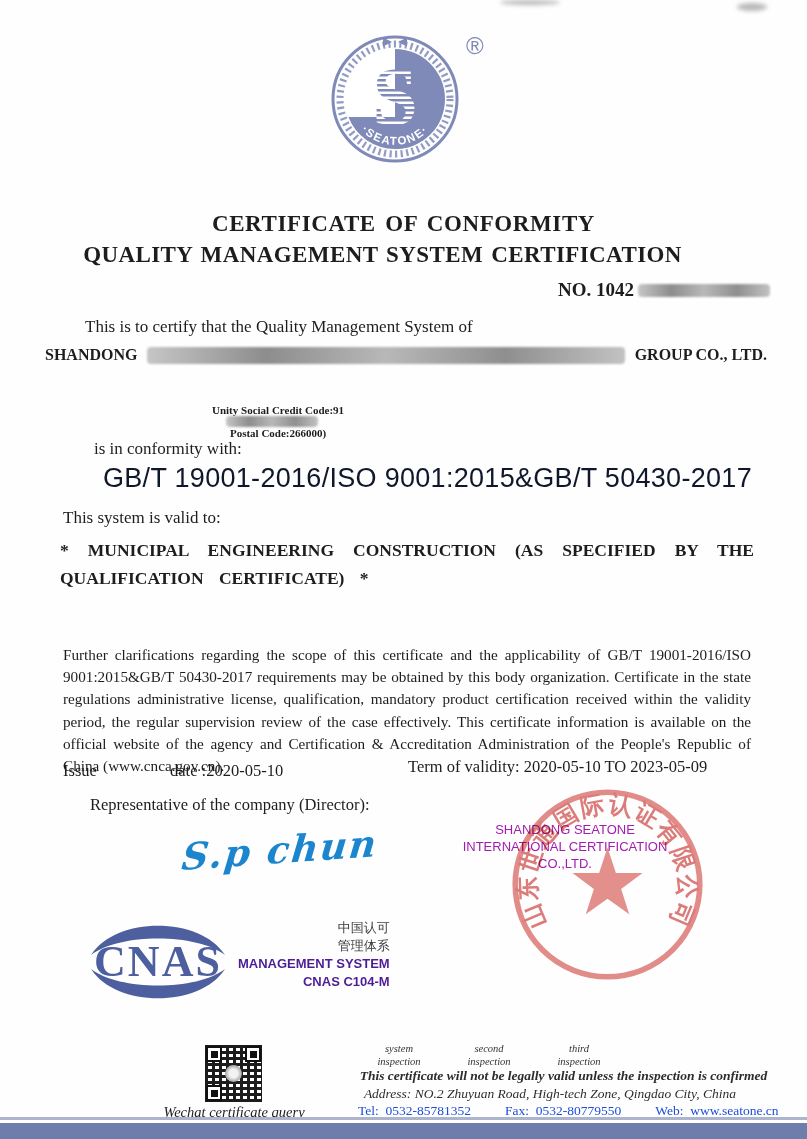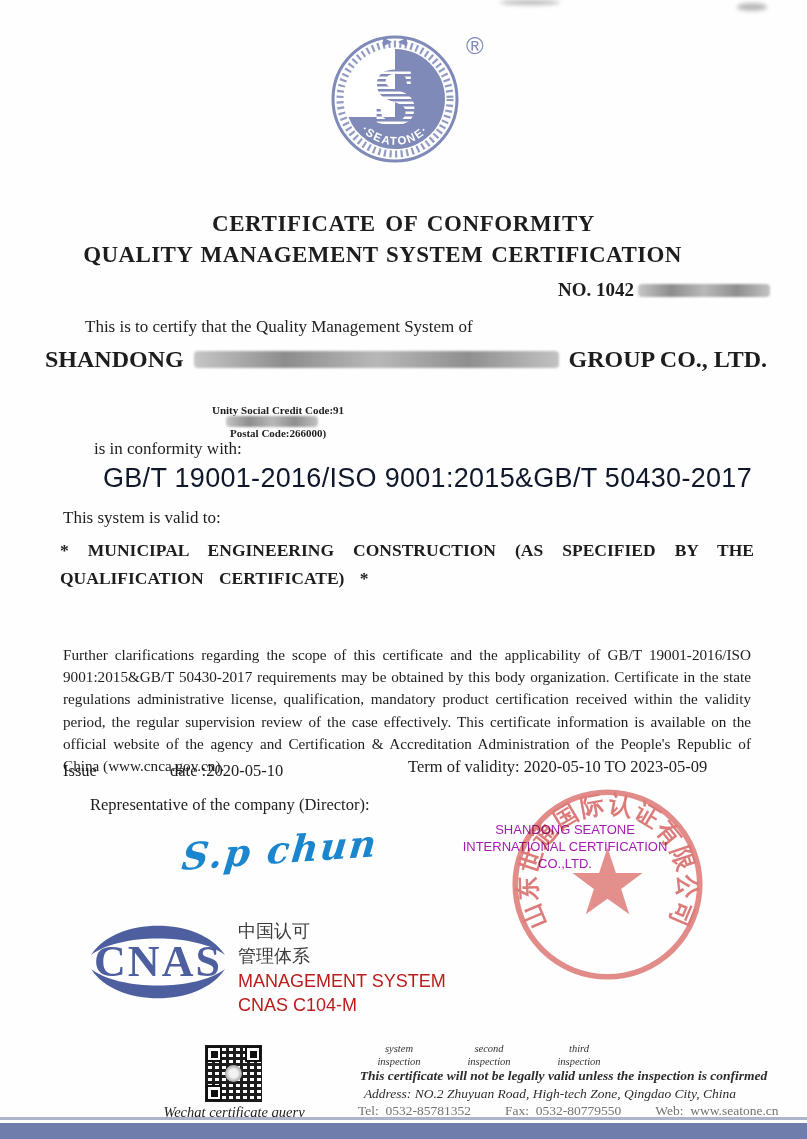--- a/index.html
+++ b/index.html
@@ -16,21 +16,21 @@
 
   
   .title1{left:0;top:211px;width:807px;text-align:center;font-size:23px;font-weight:bold;letter-spacing:.6px;word-spacing:3px;}
   .title2{left:0;top:242px;width:717px;text-align:center;font-size:23px;font-weight:bold;letter-spacing:.4px;word-spacing:2px;margin-left:24px;}
   .cert-no{left:558px;top:279px;font-size:19px;font-weight:bold;white-space:nowrap;display:flex;align-items:center;}
 
   .redact{display:inline-block;background:linear-gradient(90deg,#c6c6c6,#8d8d8d 25%,#b8b8b8 50%,#8f8f8f 75%,#c2c2c2);filter:blur(1.3px);border-radius:4px;vertical-align:middle;}
 
   
   .intro{left:85px;top:317px;font-size:17px;}
-  .company-line{left:45px;top:346px;width:722px;display:flex;align-items:center;font-size:24px;font-weight:bold;white-space:nowrap;}
+  .company-line{left:45px;top:346px;width:722px;display:flex;align-items:center;font-size:16px;font-weight:bold;white-space:nowrap;}
   .company-line .redact{flex:1;height:17px;margin:0 10px;}
   .addr-line{left:65px;top:381px;width:700px;display:flex;align-items:center;font-size:13.5px;font-weight:bold;white-space:nowrap;}
   .addr-line .redact{flex:1;height:12px;margin:0 8px 0 10px;}
   .credit-line{left:212px;top:404px;font-size:11px;font-weight:bold;display:flex;align-items:center;white-space:nowrap;flex-direction:column;}
   .credit-line .redact{width:92px;height:11px;margin:0 14px 0 2px;}
 
   
   .conf-intro{left:63px;top:439px;font-size:17px;margin-left:31px;}
   .standard{left:103px;top:463px;font-size:27px;font-family:"Liberation Sans","DejaVu Sans",sans-serif;color:#0f172a;letter-spacing:.3px;}
   .valid-intro{left:63px;top:508px;font-size:17px;}
@@ -49,40 +49,40 @@
   .signature{left:182px;top:828px;font-size:37px;color:#1b86cd;font-style:italic;font-weight:bold;
     font-family:"DejaVu Serif",serif;transform:rotate(-4deg) skewX(-10deg);letter-spacing:2px;}
 
   
   .certifier{left:462px;top:821px;width:206px;text-align:center;font-size:13px;line-height:1.32;
     font-family:"Liberation Sans","DejaVu Sans",sans-serif;color:#a21caf;}
   .stamp{left:505px;top:782px;width:205px;height:205px;mix-blend-mode:multiply;opacity:.88;}
 
   
   .cnas-logo{left:84px;top:912px;width:148px;height:100px;}
-  .cnas-text{left:238px;top:919px;font-size:18px;line-height:1.38;color:#3c3c3c;font-family:"Liberation Sans","DejaVu Sans",sans-serif;}
-  .cnas-text .b{font-weight:normal;color:#b91c1c;}
+  .cnas-text{left:238px;top:919px;font-size:13px;line-height:1.38;color:#3c3c3c;font-family:"Liberation Sans","DejaVu Sans",sans-serif;text-align:right;}
+  .cnas-text .b{font-weight:bold;color:#4c1d95;}
 
   
   .qr{left:205px;top:1045px;width:57px;height:57px;
     background-image:
       repeating-linear-gradient(0deg,#1c1c1c 0 3px,rgba(255,255,255,0) 3px 6px),
       repeating-linear-gradient(90deg,#1c1c1c 0 3px,#fff 3px 7px);
   }
   .qr .f{position:absolute;width:12px;height:12px;border:2px solid #111;background:#fff;}
   .qr .f::after{content:"";position:absolute;inset:2.5px;background:#111;}
   .qr .f.tl{left:1px;top:1px}.qr .f.tr{right:1px;top:1px}.qr .f.bl{left:1px;bottom:1px}
   .qr .c{position:absolute;inset:20px;border-radius:50%;background:radial-gradient(circle,#f2f2f2 35%,#9a9a9a 75%);}
   .qr-caption{left:150px;top:1104px;width:168px;text-align:center;font-size:14.5px;font-style:italic;}
 
   .inspections{left:358px;top:1043px;width:262px;display:flex;justify-content:space-between;}
   .inspections .col{width:82px;text-align:center;font-size:10.5px;font-style:italic;line-height:1.2;color:#333;}
   .legal{left:320px;top:1068px;width:487px;text-align:center;font-size:13.5px;font-style:italic;font-weight:bold;color:#2c2c2c;}
   .faddr{left:320px;top:1086px;width:460px;text-align:center;font-size:13.5px;font-style:italic;color:#2c2c2c;}
-  .telrow{left:358px;top:1103px;width:449px;display:flex;font-size:13.5px;color:#737373;white-space:nowrap;}
+  .telrow{left:358px;top:1103px;width:449px;display:flex;font-size:13.5px;color:#1d4ed8;white-space:nowrap;}
   .telrow .seg{margin-right:34px;}
   .telrow .seg:last-child{margin-right:0;}
 
   .footer-line{left:0;top:1117px;width:807px;height:3px;background:#adb5cd;}
   .footer-bar{left:0;top:1123px;width:807px;height:16px;background:#6e7dab;}
 
   .artifact{background:#b9b9b9;filter:blur(2px);border-radius:50%;}
 </style>
 </head>
 <body>

